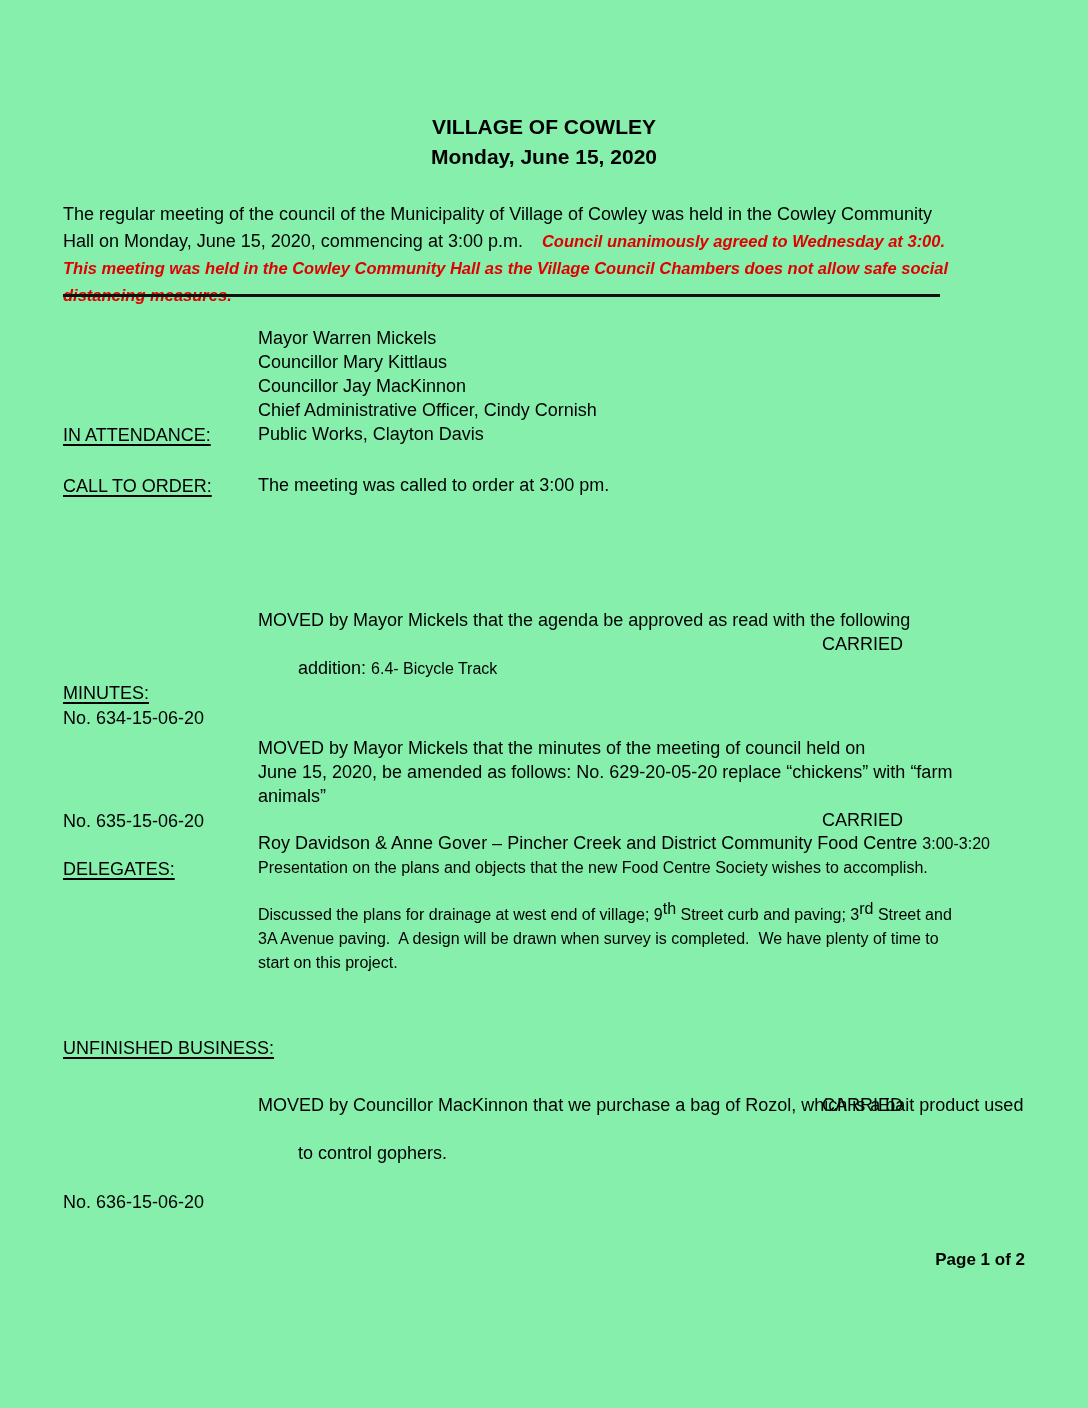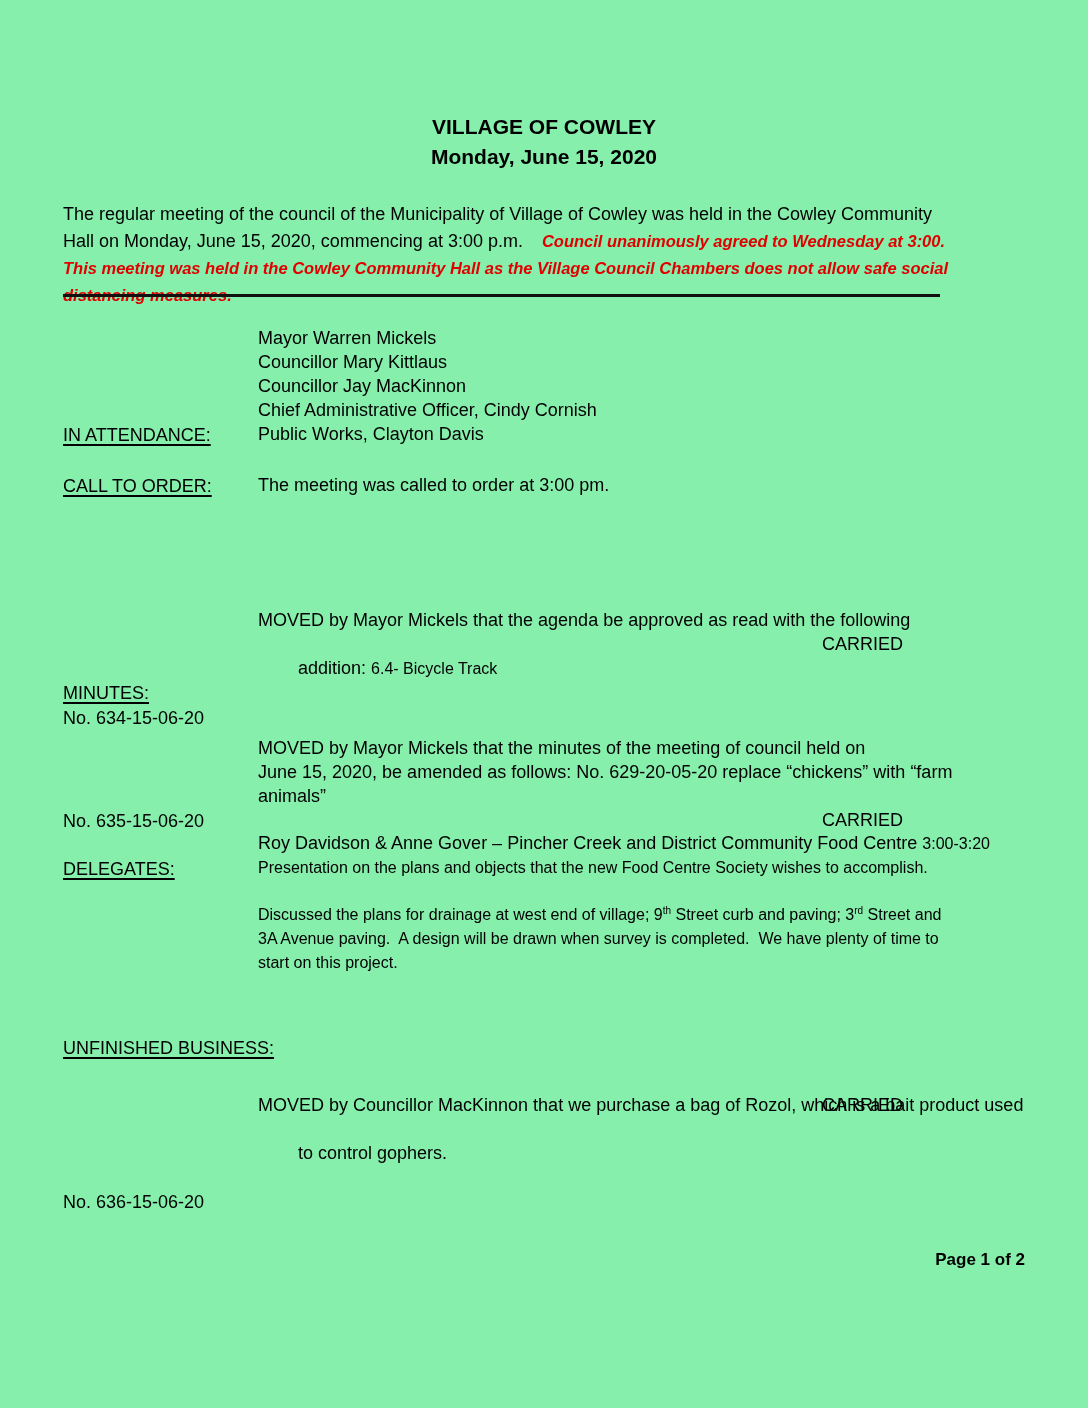--- a/index.html
+++ b/index.html
@@ -36,21 +36,21 @@
   
   .row { left: 63px; right: 63px; display: flex; align-items: flex-end; }
   .row .label { flex: 0 0 195px; width: 195px; white-space: pre-wrap; }
   .row .content { flex: 1 1 auto; position: relative; line-height: 24px; }
   .row .content div { white-space: pre-wrap; }
   .u { text-decoration: underline; text-decoration-thickness: 2px; text-underline-offset: 3px; }
 
   .heading { left: 63px; right: 63px; }
 
   .small-text { font-size: 16px; }
-  sup.ord { font-size: 10px; vertical-align: super; line-height: 0; }
+  sup.ord { font-size: 16px; vertical-align: super; line-height: 0; }
 
   .carried {
     position: absolute;
     right: 122px;
     top: 0;
     white-space: nowrap;
   }
   .carried-line { text-align: right; padding-right: 122px; }
 
   

